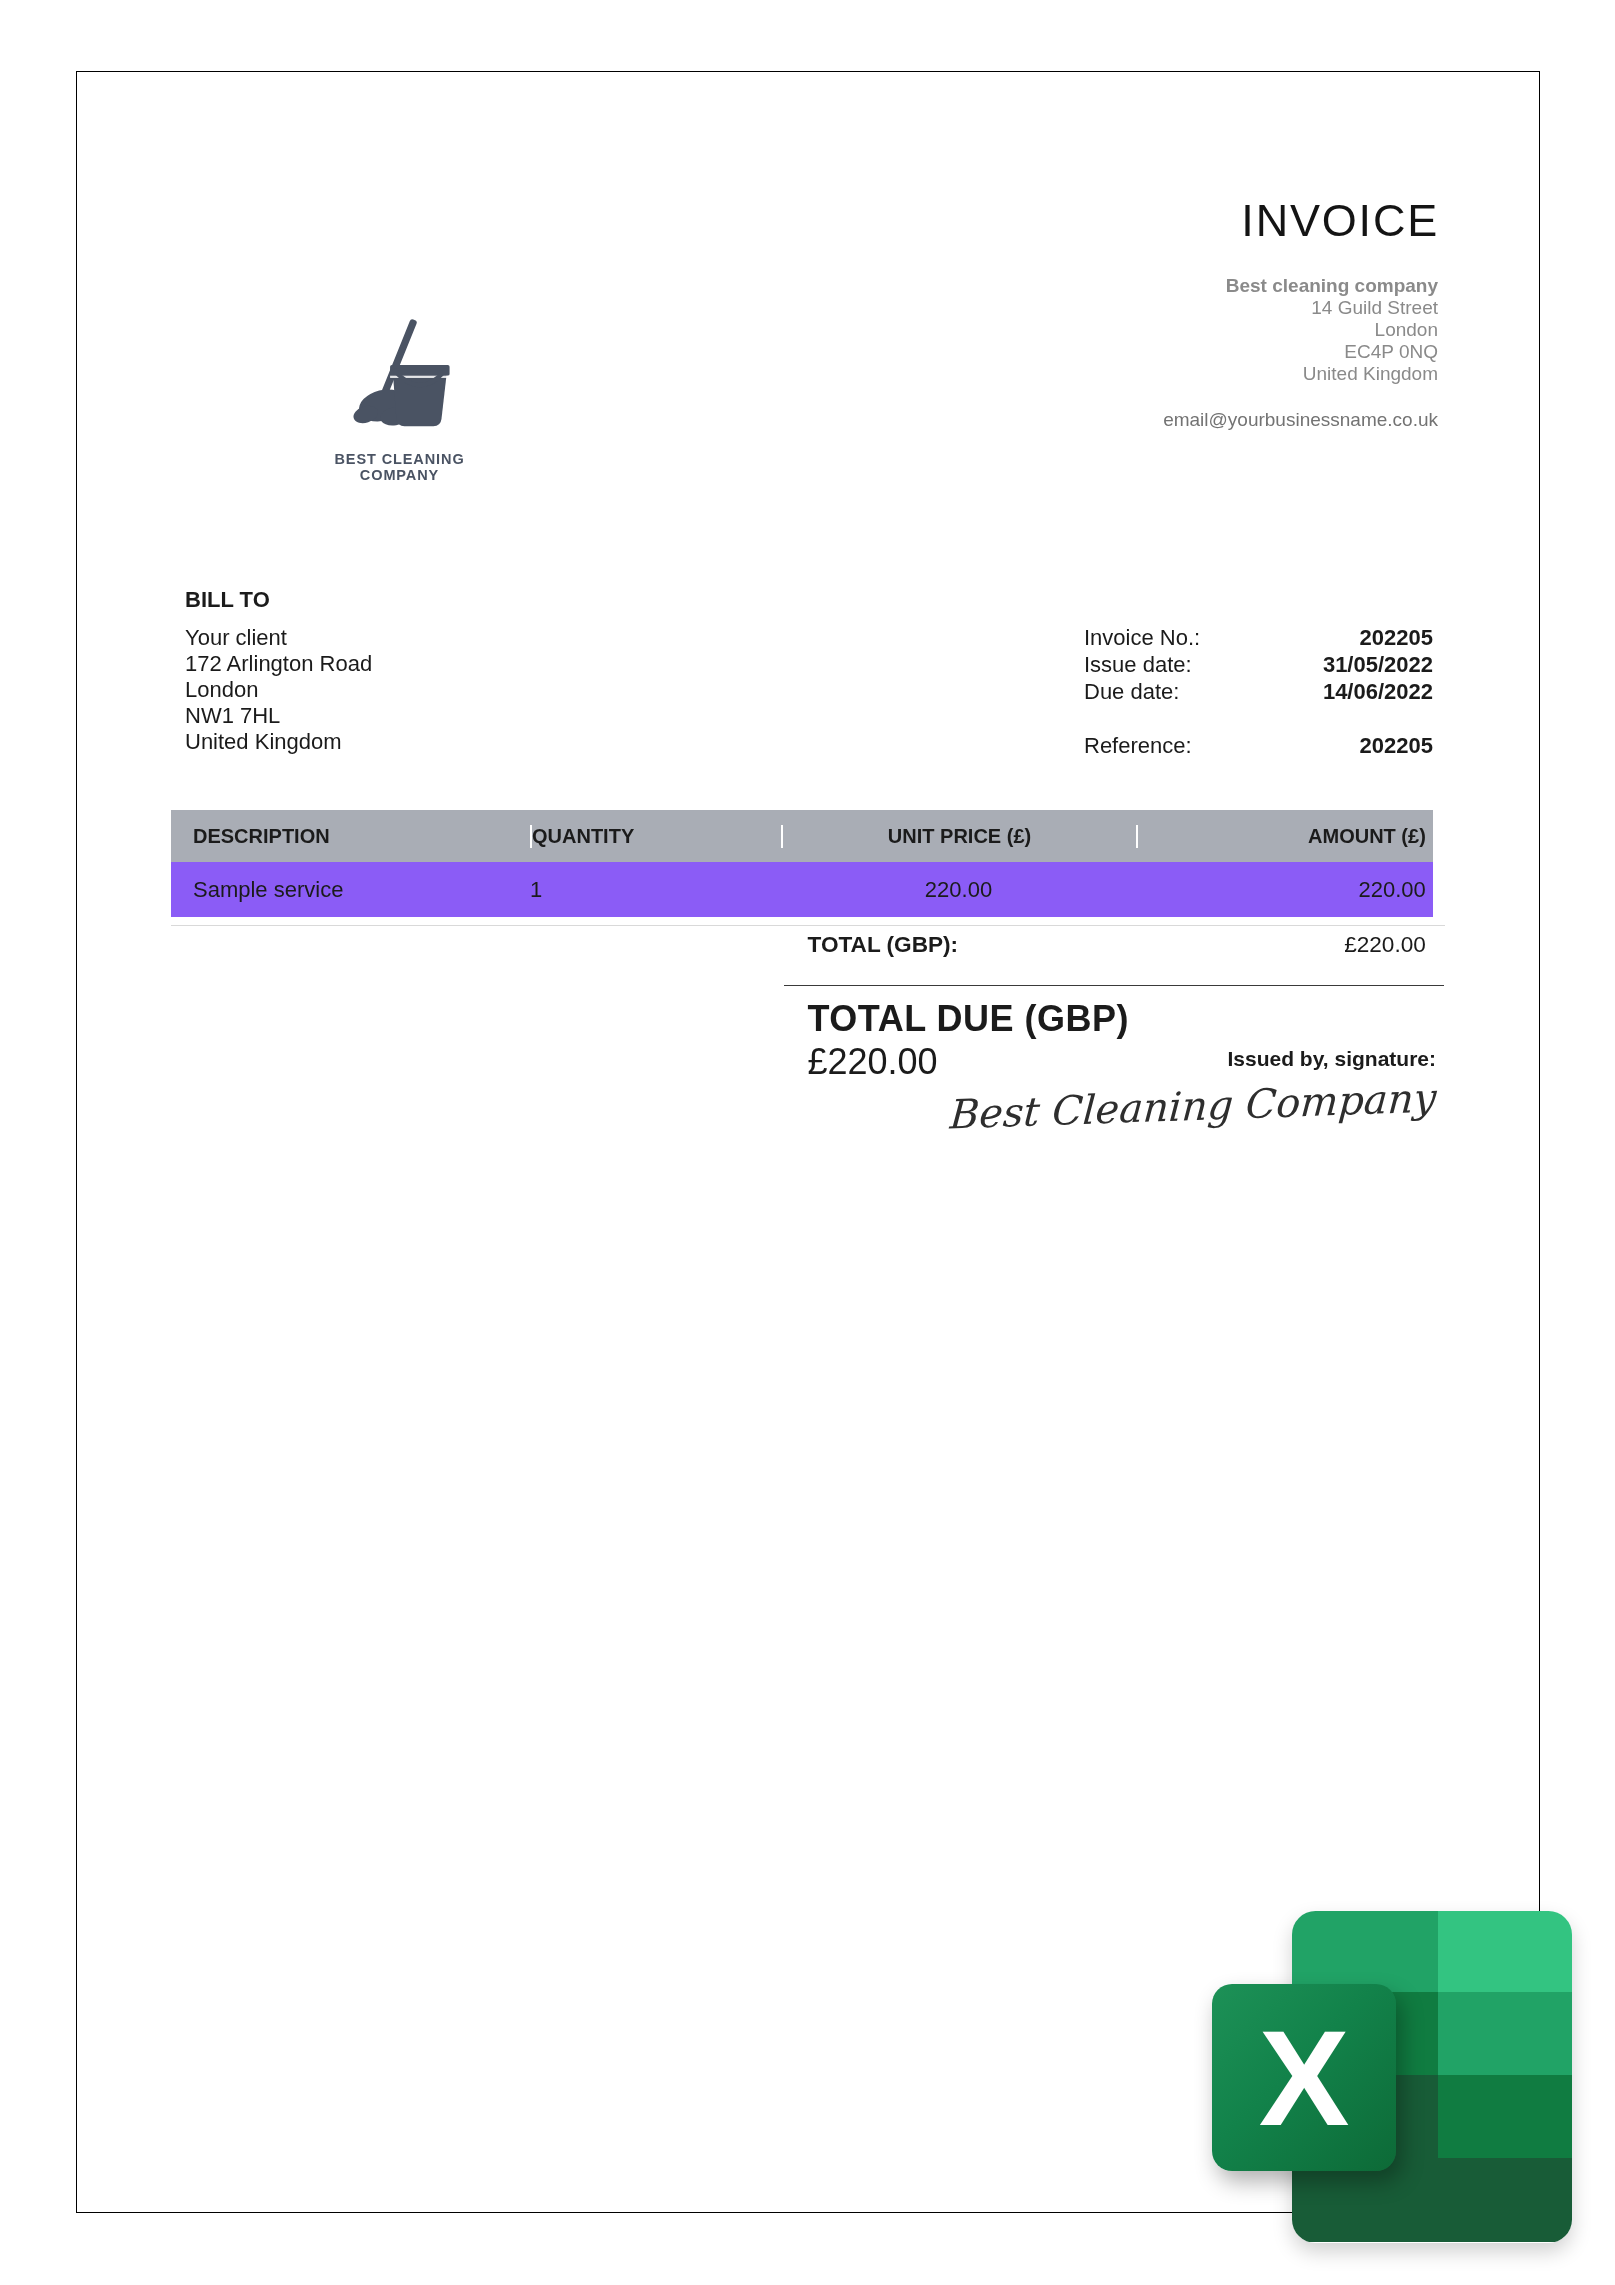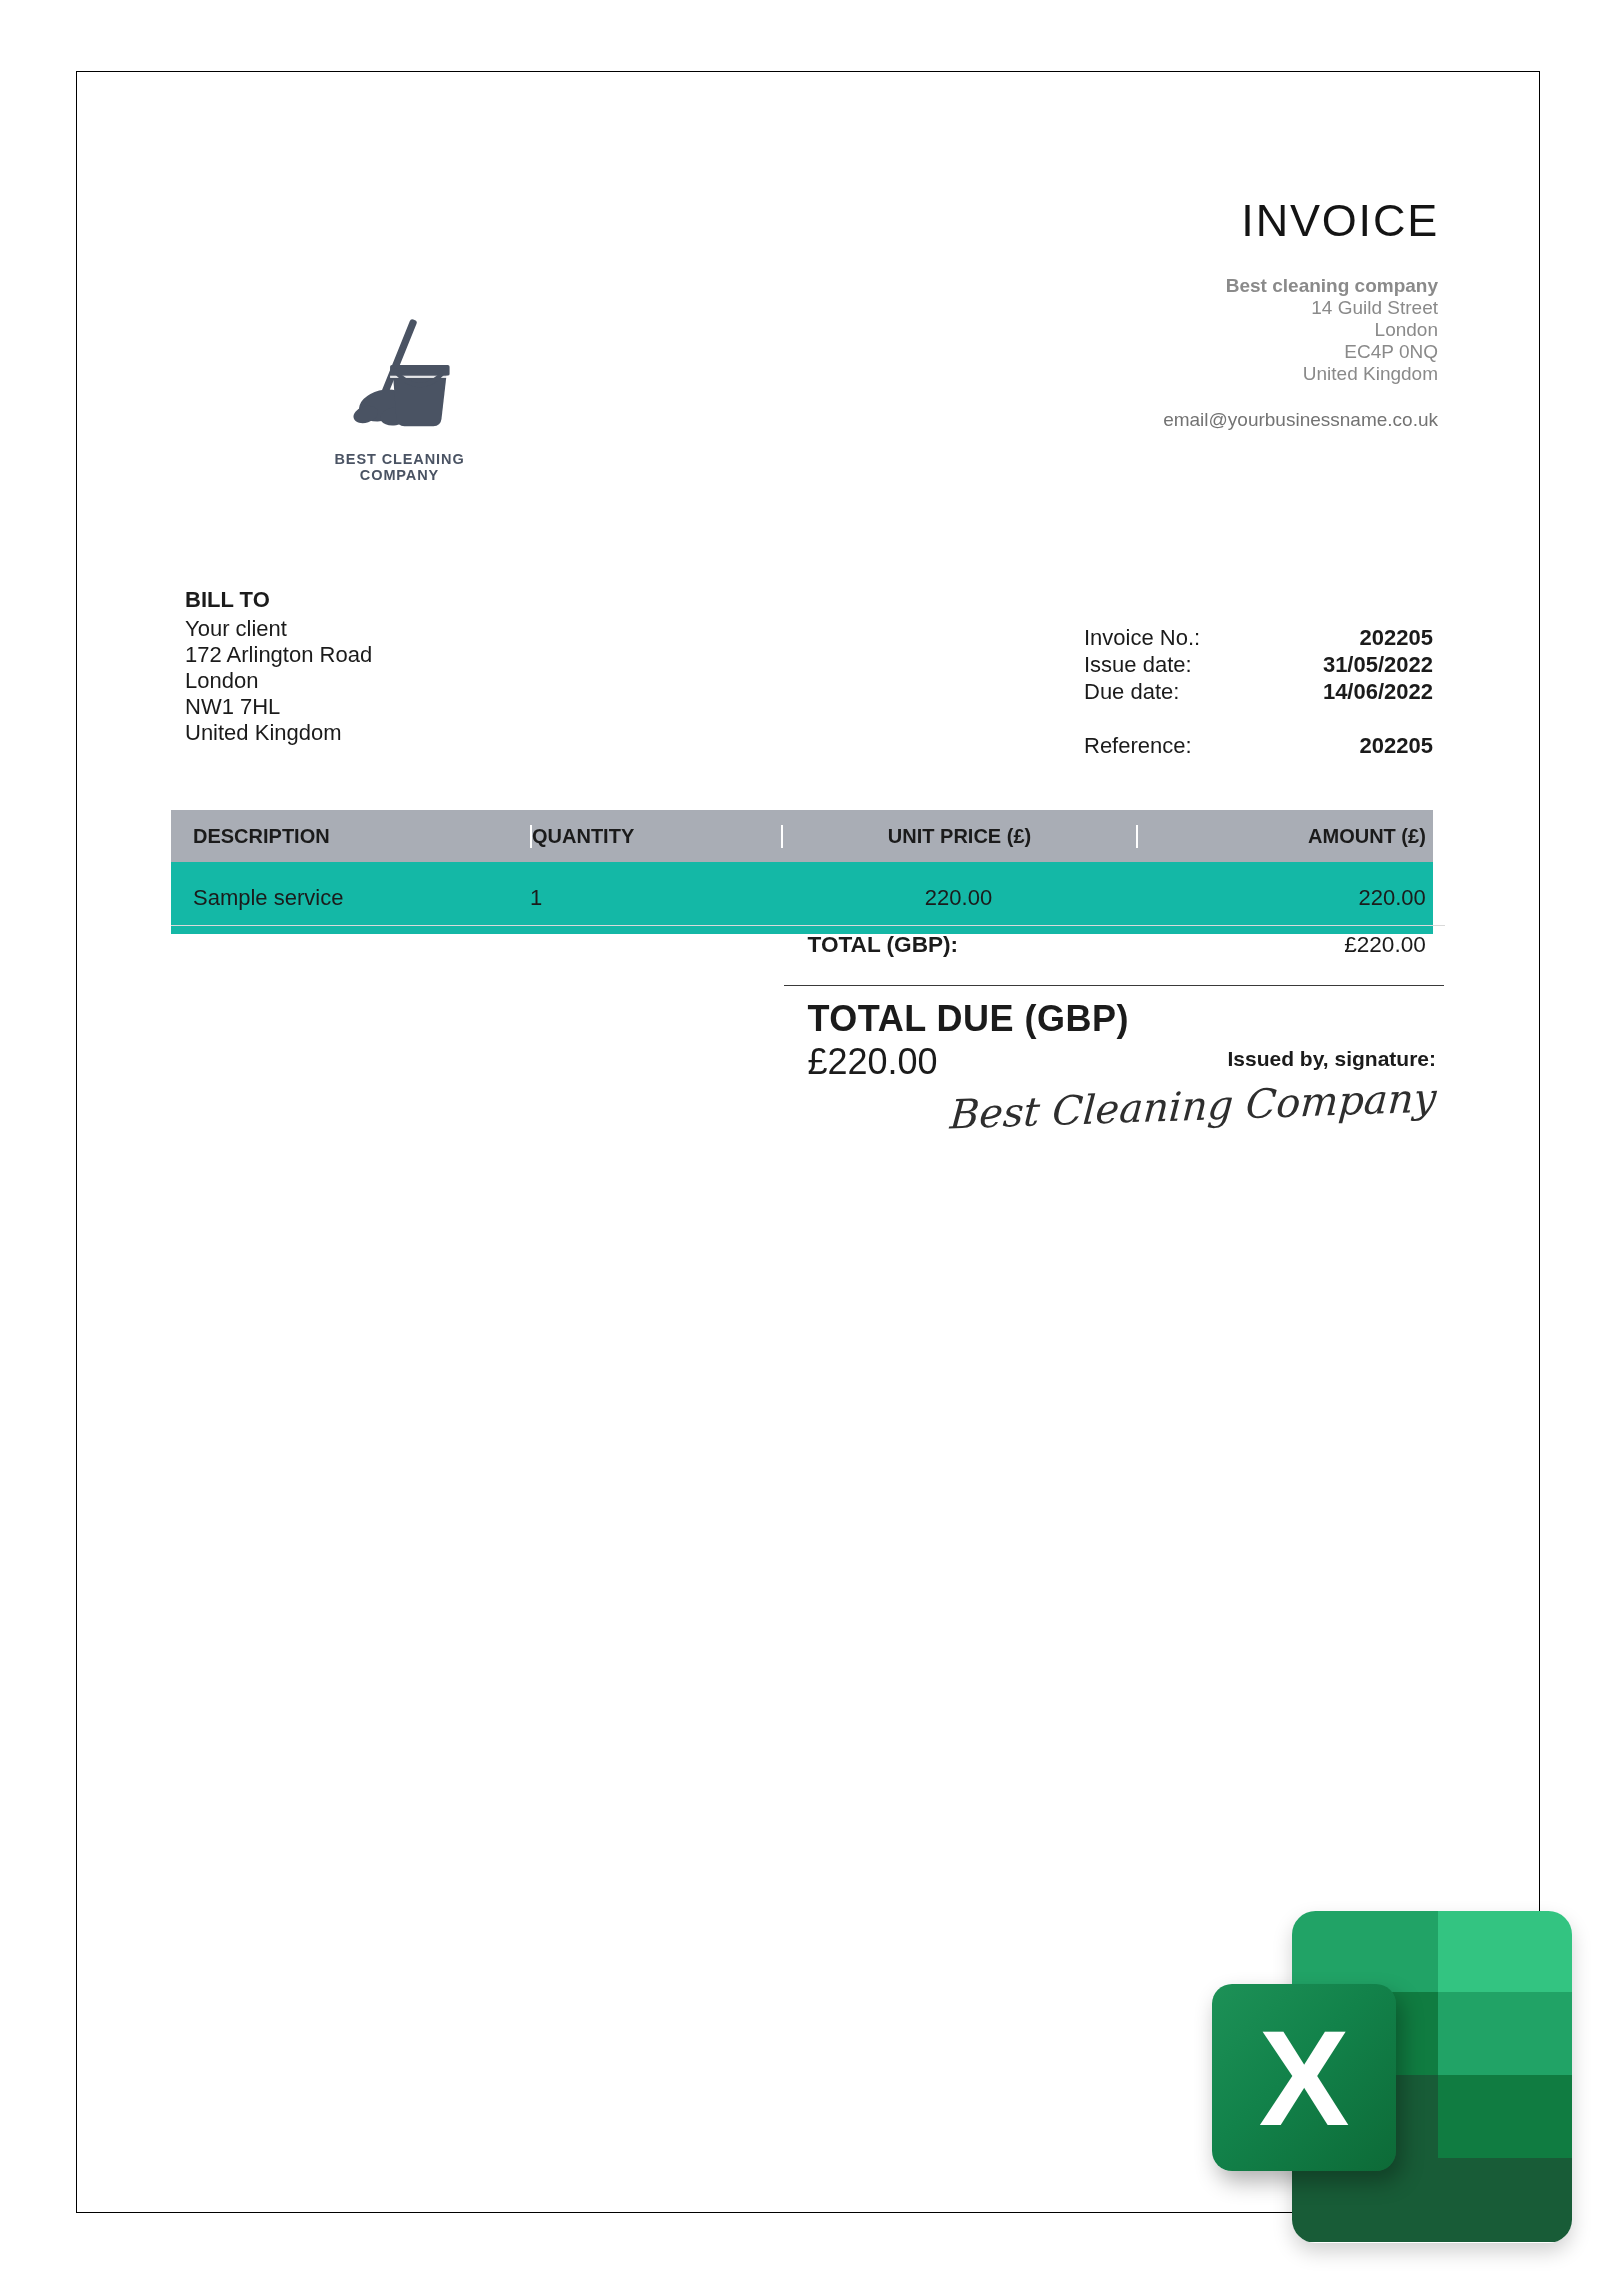--- a/index.html
+++ b/index.html
@@ -19,32 +19,32 @@
   .company-block{top:203px;right:101px;text-align:right;font-size:19px;line-height:22px;color:#8a8a8a;}
   .company-name{font-weight:bold;}
   .company-email{top:337px;right:101px;text-align:right;font-size:19px;color:#737373;}
 
   
   .logo-wrap{left:223px;top:246px;width:199px;text-align:center;}
   .logo-label{margin-top:11px;font-size:14.5px;font-weight:bold;letter-spacing:0.9px;color:#4a5363;}
 
   
   .billto{left:108px;top:514px;font-size:22px;line-height:26px;}
-  .billto-heading{font-weight:bold;line-height:27px;margin-bottom:3px;}
+  .billto-heading{font-weight:bold;line-height:27px;margin-bottom:12px;}
 
   
   .meta{left:1007px;top:552px;width:349px;font-size:22px;}
   .meta-row{display:flex;justify-content:space-between;line-height:27px;}
   .meta-row .value{font-weight:bold;}
   .meta-spacer{height:27px;}
 
   
   .inv-table{left:94px;top:738px;width:1262px;}
   .thead{display:flex;height:52px;background:#a9adb5;font-weight:bold;font-size:20px;align-items:center;}
-  .trow{display:flex;height:72px;font-size:22px;align-items:center;background:#14b8a6;}
+  .trow{display:flex;height:55px;font-size:22px;align-items:center;background:#8b5cf6;}
   .c-desc{width:359px;box-sizing:border-box;padding-left:22px;text-align:left;}
   .c-qty{width:251px;box-sizing:border-box;padding-right:16px;}
   .c-unit{width:355px;box-sizing:border-box;text-align:center;}
   .c-amt{width:297px;box-sizing:border-box;padding-right:7.2px;text-align:right;}
   .thead .c-qty,.thead .c-unit,.thead .c-amt{border-left:2.7px solid #fff;}
   .row-line{left:94px;top:853px;width:1274px;height:0;border-top:1.8px solid #d9d9d9;}
 
   
   .total-sub{left:707px;top:859px;width:649px;box-sizing:border-box;padding:0 7.2px 0 23.5px;
              display:flex;justify-content:space-between;font-size:22.6px;line-height:27px;}

